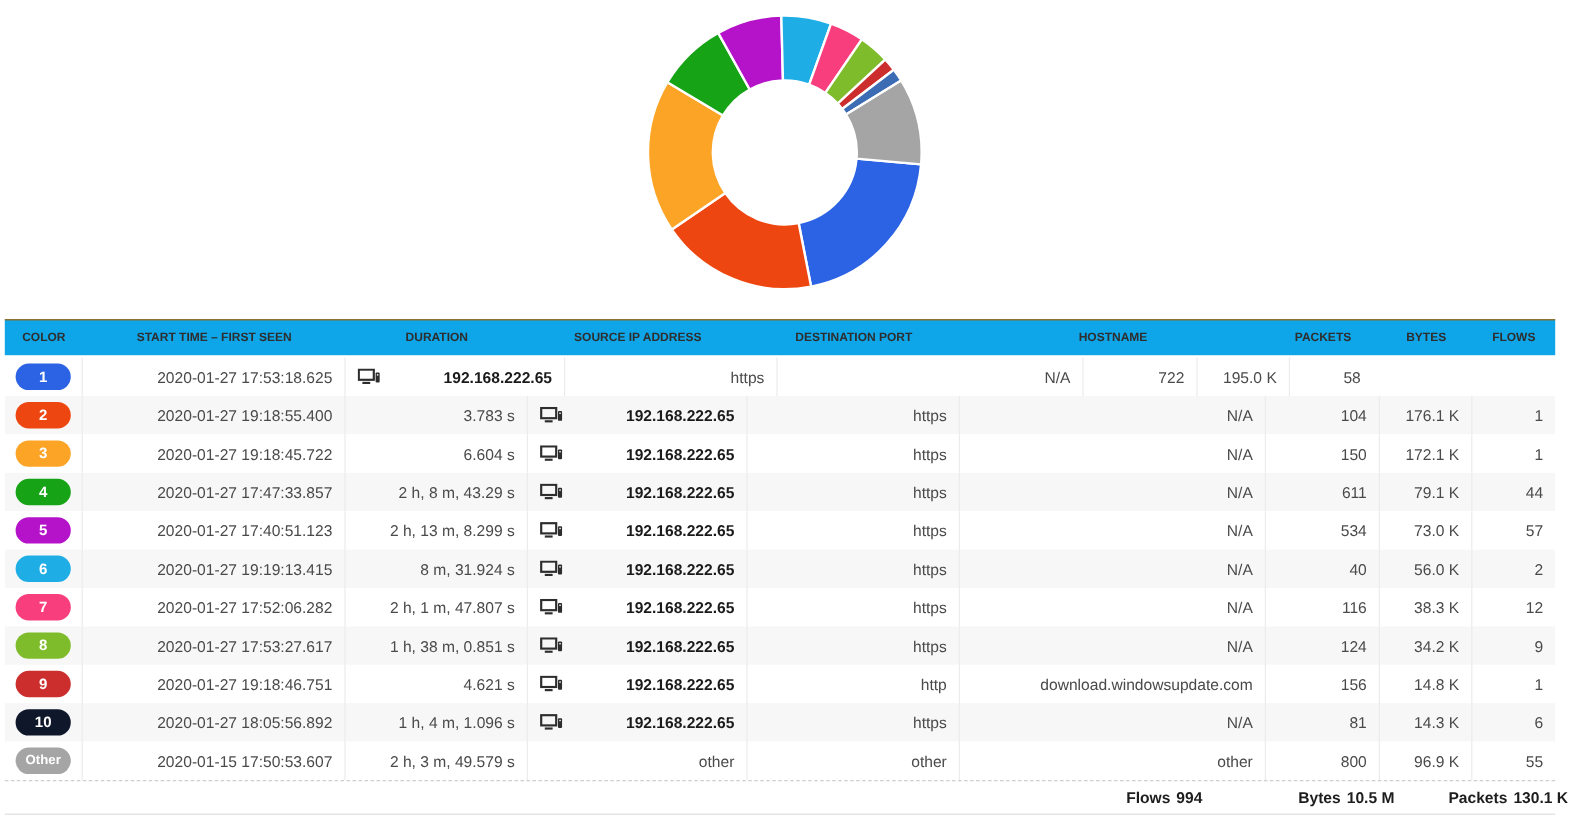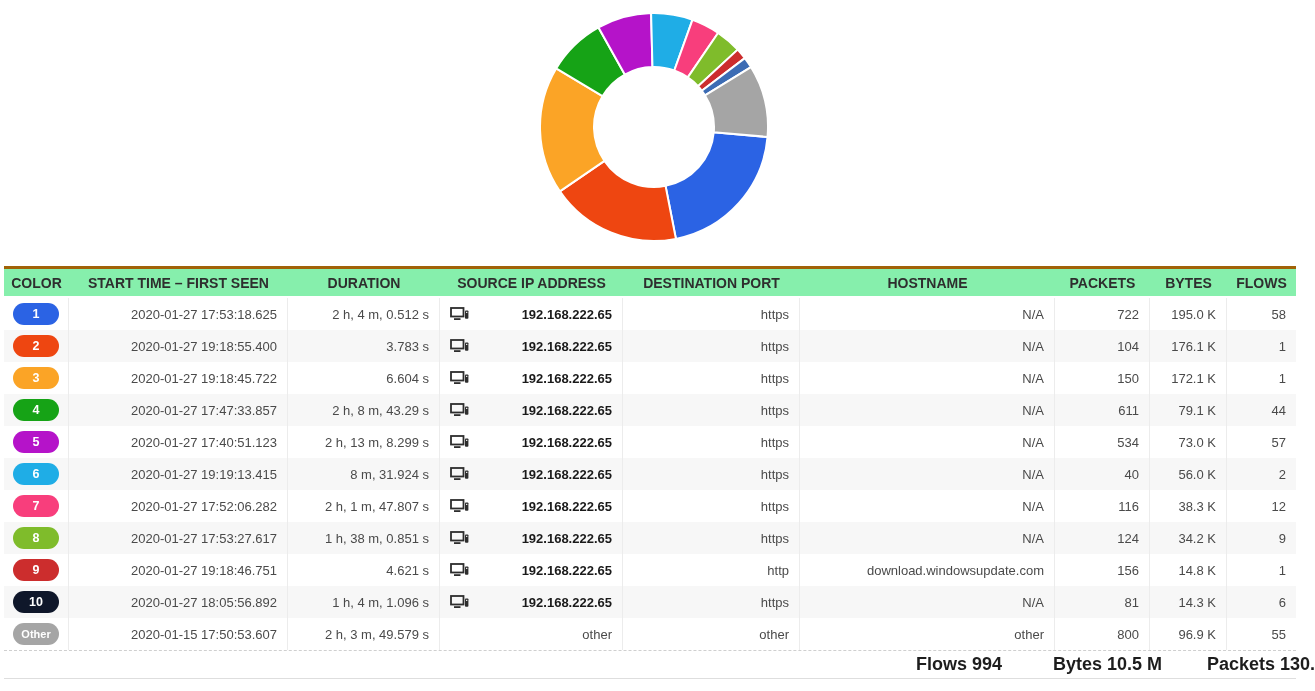--- a/index.html
+++ b/index.html
@@ -11,23 +11,23 @@
     overflow: hidden;
   }
   .donut { position: absolute; left: 539px; top: 12px; }
 
   .flows-table {
     position: absolute; left: 4px; top: 266px; width: 1292px;
     font-size: 13px; color: #4a4a4a;
   }
   .thead {
     display: flex; align-items: center; height: 30px;
-    background: #86efac; border-top: 3px solid #a16207;
+    background: #0ea5e9; border-top: 1px solid #a16207;
     margin-bottom: 2px;
-    font-weight: bold; font-size: 14px; color: #2e2e2e;
+    font-weight: bold; font-size: 10px; color: #2e2e2e;
   }
   .th { display: flex; align-items: center; justify-content: center; height: 100%; }
   .tr { display: flex; align-items: center; height: 32px; background: #ffffff; }
   .tr.stripe { background: #f7f7f7; }
   .td {
     display: flex; align-items: center; justify-content: flex-end;
     height: 100%; padding: 0 10px;
     border-right: 1px solid #ececec;
     white-space: nowrap; overflow: hidden;
   }
@@ -46,21 +46,21 @@
   .badge.small { font-size: 11px; }
 
   .c-ip { justify-content: flex-start; }
   .hosticon { display: inline-flex; align-items: center; flex: 0 0 auto; }
   .ipv { margin-left: auto; font-weight: bold; color: #1a1a1a; }
   .ipv.plain { font-weight: normal; color: #4a4a4a; }
 
   .tfoot {
     display: flex; align-items: center; height: 29px;
     border-top: 1px dashed #cfcfcf; border-bottom: 1px solid #dedede;
-    font-weight: bold; font-size: 18px; color: #1d1d1d;
+    font-weight: bold; font-size: 13px; color: #1d1d1d;
   }
   .fcell { text-align: right; white-space: nowrap; }
   .f1 { flex: 1; }
   .f2 { width: 160px; }
   .f3 { width: 134px; padding-left: 45px; }
   .fv { margin-left: 5px; }
 </style>
 </head>
 <body>
 
@@ -91,21 +91,20 @@
         <div class="th w6">PACKETS</div>
         <div class="th w7">BYTES</div>
         <div class="th w8">FLOWS</div>
       </div>
     <div id="tbody">
         <div class="tr">
     <div class="td w0 c-color">
       <span class="badge" style="background: rgb(43, 99, 228);">1</span>
     </div>
     <div class="td w1">2020-01-27 17:53:18.625</div>
-    <div class="td w2">2 h, 4 m, 0.512 s</div>
     <div class="td w3 c-ip">
       <span class="hosticon">
         <svg width="19" height="15" viewBox="0 0 19 15">
           <rect x="1" y="1" width="12.5" height="8.5" fill="none" stroke="#2d2d2d" stroke-width="1.8"></rect>
           <rect x="4" y="11.2" width="6.5" height="1.8" fill="#2d2d2d"></rect>
           <rect x="15" y="3.5" width="3.4" height="8.2" rx="0.8" fill="#2d2d2d"></rect>
           <rect x="16.1" y="4.8" width="1.2" height="1.2" fill="#ffffff"></rect>
         </svg>
       </span>
       <span class="ipv">192.168.222.65</span>

